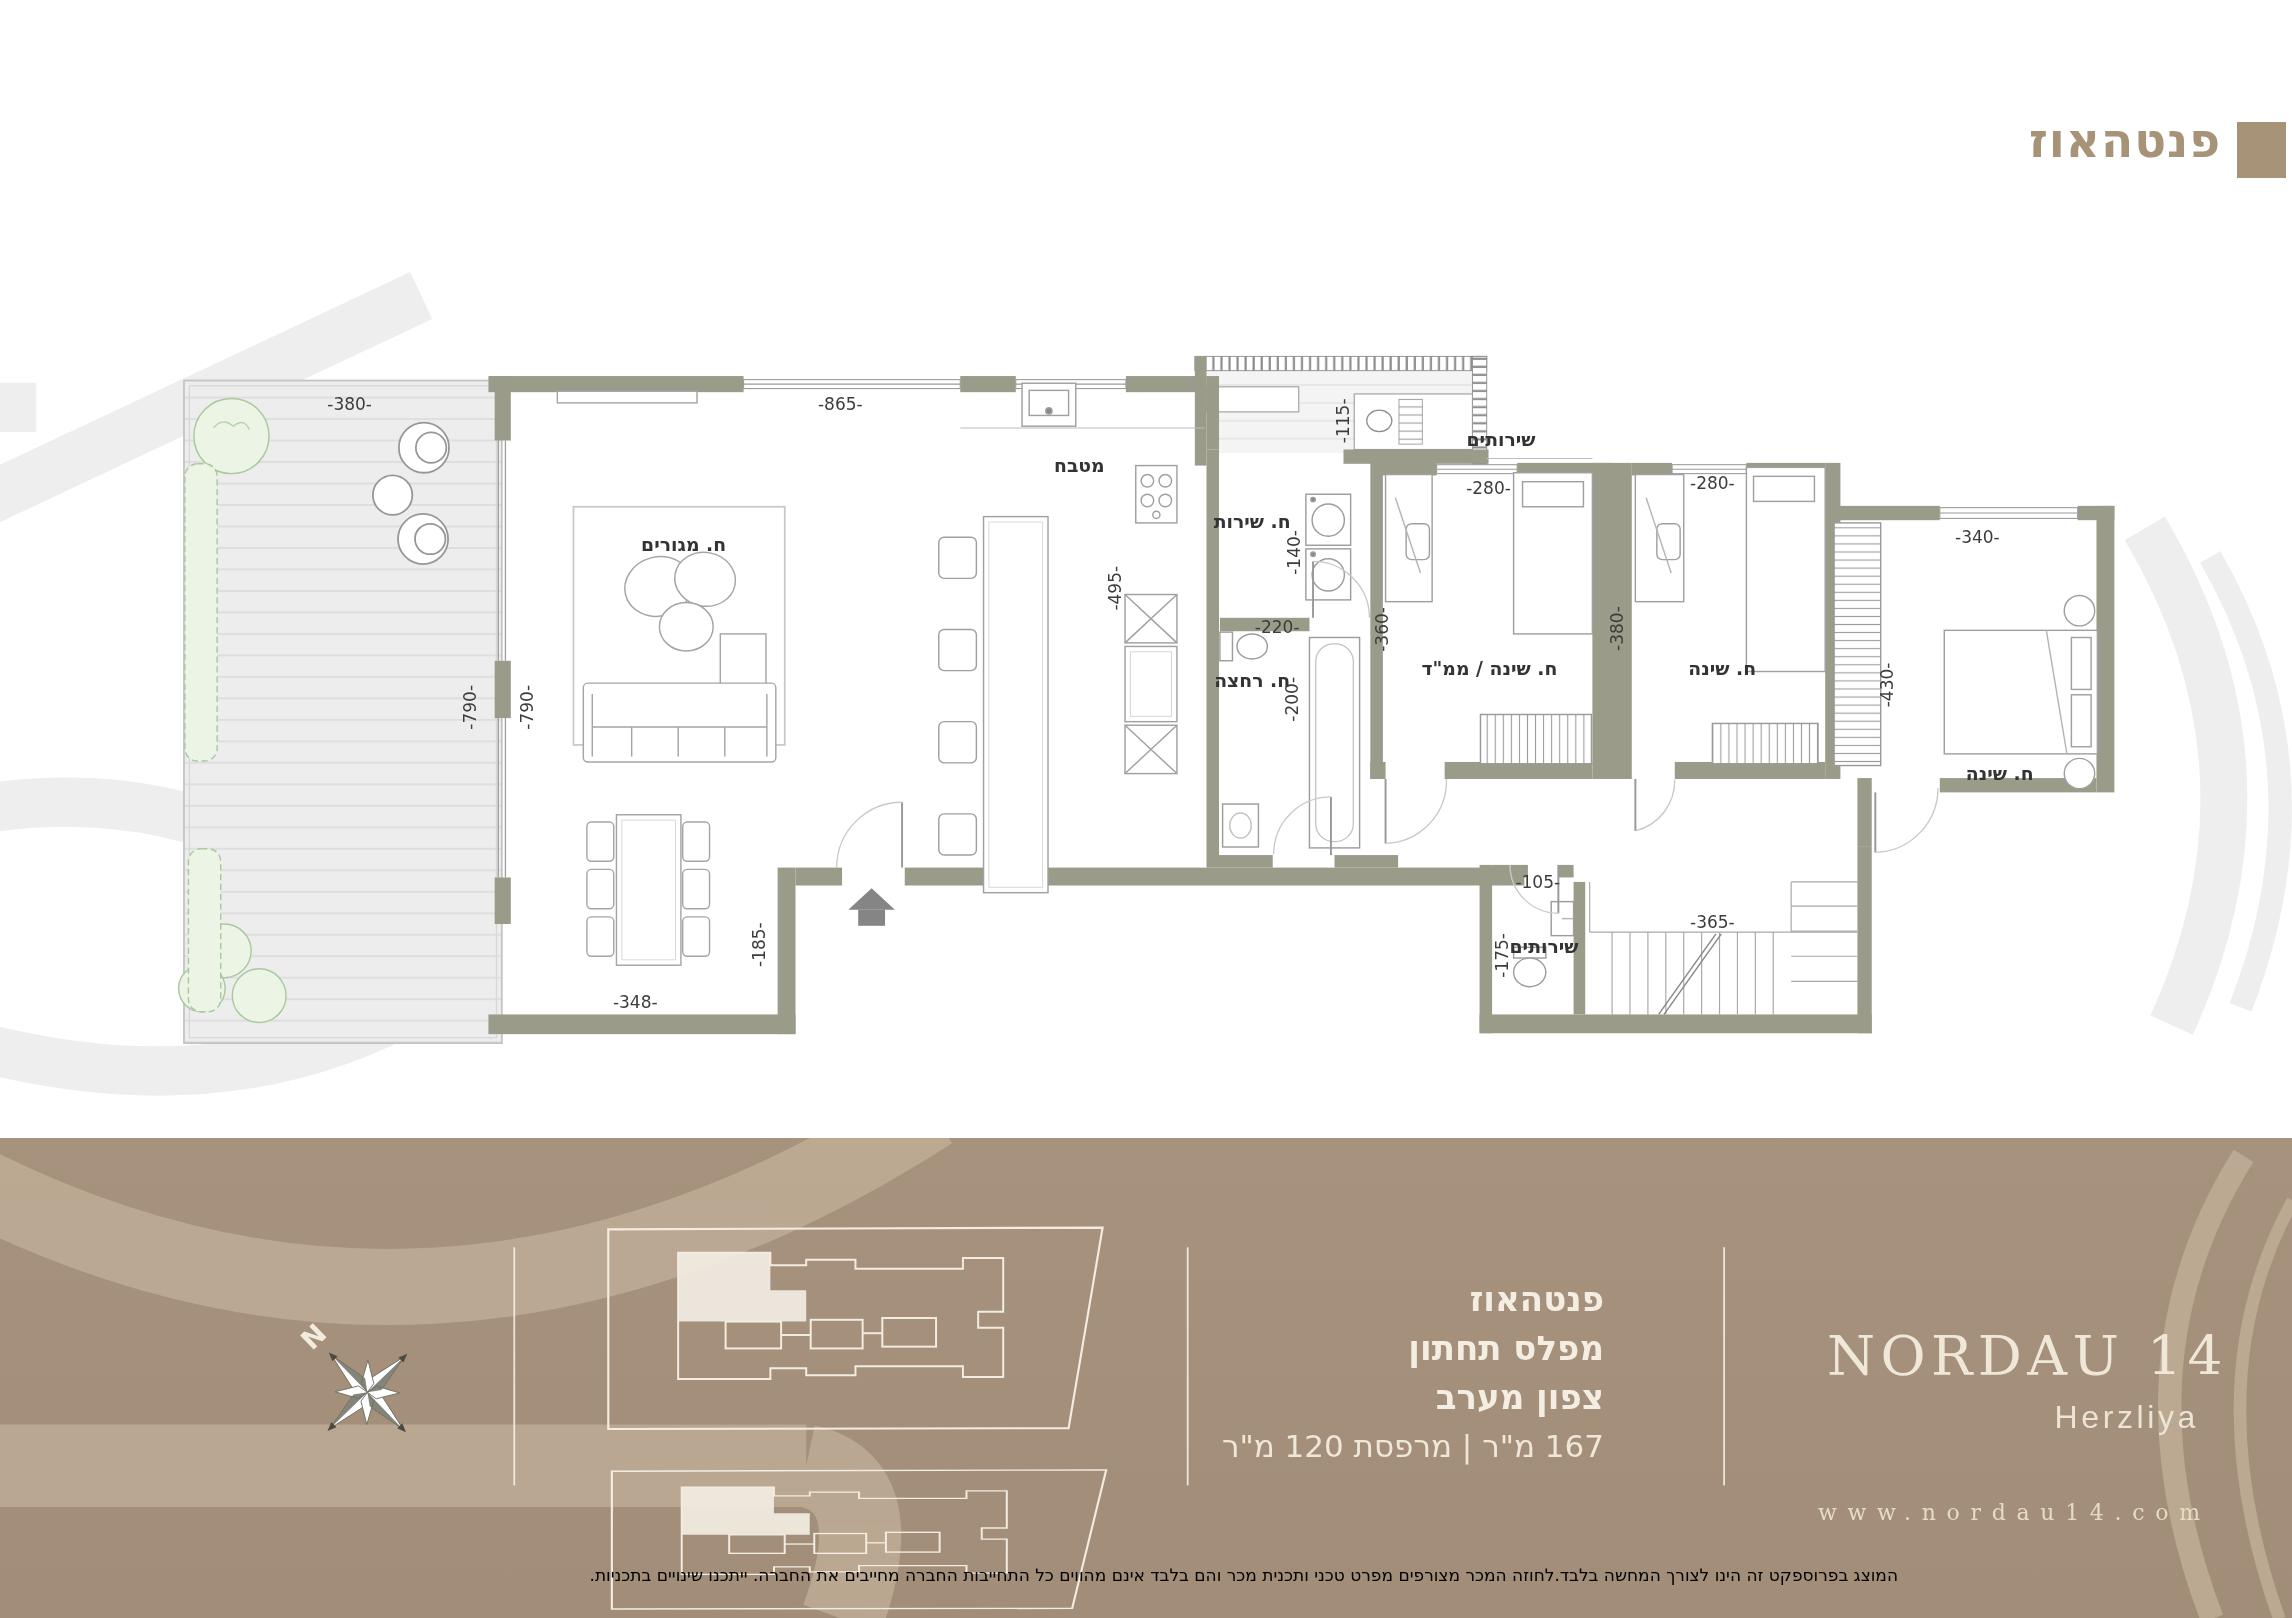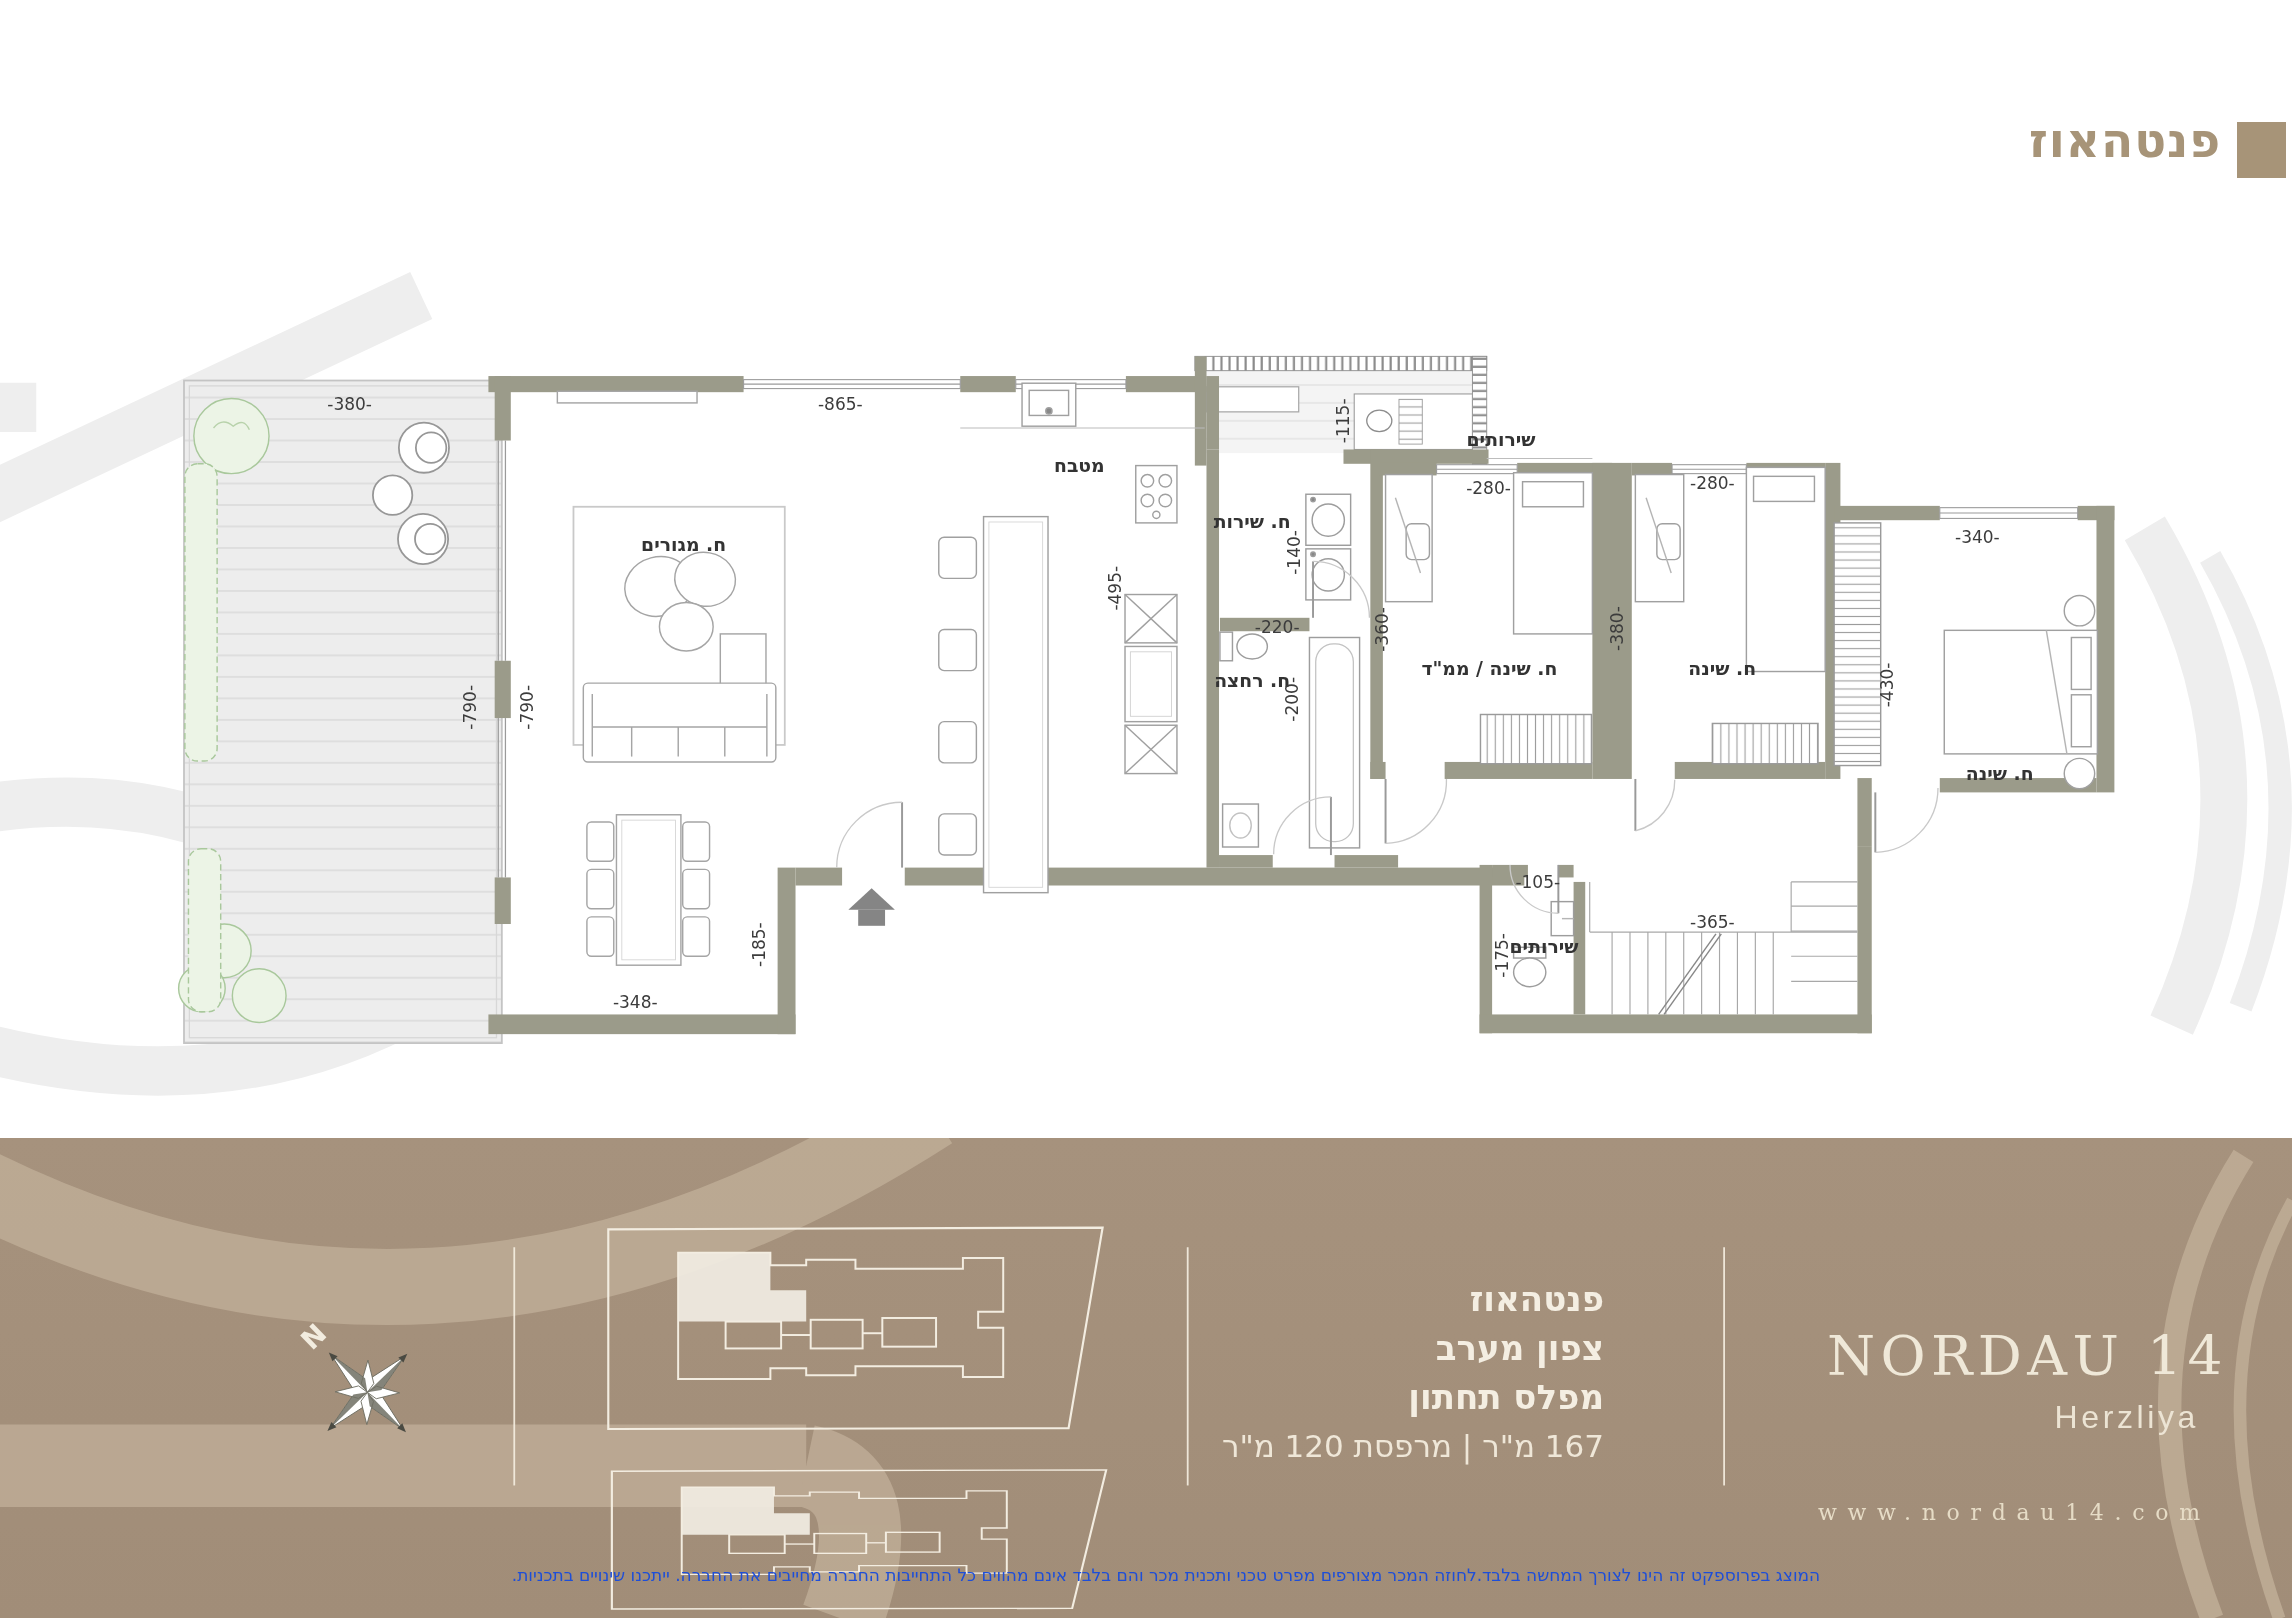--- a/index.html
+++ b/index.html
@@ -19,22 +19,22 @@
   .band-svg{position:absolute;left:0;top:0;}
   .unit-info{position:absolute;right:689px;top:1275px;direction:rtl;text-align:right;color:#f4eee2;}
   .unit-info .l{font-size:34px;font-weight:bold;line-height:49px;white-space:nowrap;}
   .unit-info .area{font-size:31px;font-weight:normal;line-height:49px;color:#efe7d8;white-space:nowrap;}
   .logo{position:absolute;left:1827px;top:1324px;width:394px;text-align:center;color:#efe8d8;
         font-family:"DejaVu Serif",serif;font-size:55px;letter-spacing:5.4px;white-space:nowrap;}
   .logo-city{position:absolute;right:94px;top:1399px;color:#ece4d4;
         font-family:"Liberation Sans",sans-serif;font-size:32px;letter-spacing:3.6px;}
   .logo-url{position:absolute;left:1818px;top:1500px;color:#e6dcc6;
         font-family:"DejaVu Serif",serif;font-size:22px;letter-spacing:10.7px;white-space:nowrap;}
-  .disclaimer{position:absolute;left:405px;top:1565px;width:1522px;direction:rtl;text-align:center;
-        color:#1d4ed8;font-size:17px;}
+  .disclaimer{position:absolute;left:376px;top:1565px;width:1522px;direction:rtl;
+        color:#000000;font-size:17px;}
 </style>
 </head>
 <body>
 
 <div class="page">
 
   <svg width="2293" height="1138" style="position:absolute;left:0;top:0;" viewBox="0 0 2560 1271">
     <g fill="none" stroke="#eeeeee">
       <path d="M -30 565 L 470 330" stroke-width="58"></path>
       <path d="M -40 455 H 40" stroke-width="55"></path>
@@ -443,22 +443,22 @@
       </g>
       <g transform="translate(4,372) scale(1,0.69)">
         <use href="#siteplan" x="0" y="0"></use>
       </g>
     </svg>
 
   </div>
 
   <div class="unit-info">
     <div class="l">פנטהאוז</div>
+    <div class="l">מפלס תחתון</div>
     <div class="l">צפון מערב</div>
-    <div class="l">מפלס תחתון</div>
     <div class="area">167 מ"ר | מרפסת 120 מ"ר</div>
   </div>
 
   <div class="logo">NORDAU 14</div>
   <div class="logo-city">Herzliya</div>
   <div class="logo-url">www.nordau14.com</div>
 
   <div class="disclaimer">המוצג בפרוספקט זה הינו לצורך המחשה בלבד.לחוזה המכר מצורפים מפרט טכני ותכנית מכר והם בלבד אינם מהווים כל התחייבות החברה מחייבים את החברה. ייתכנו שינויים בתכניות.</div>
 
 </div>

